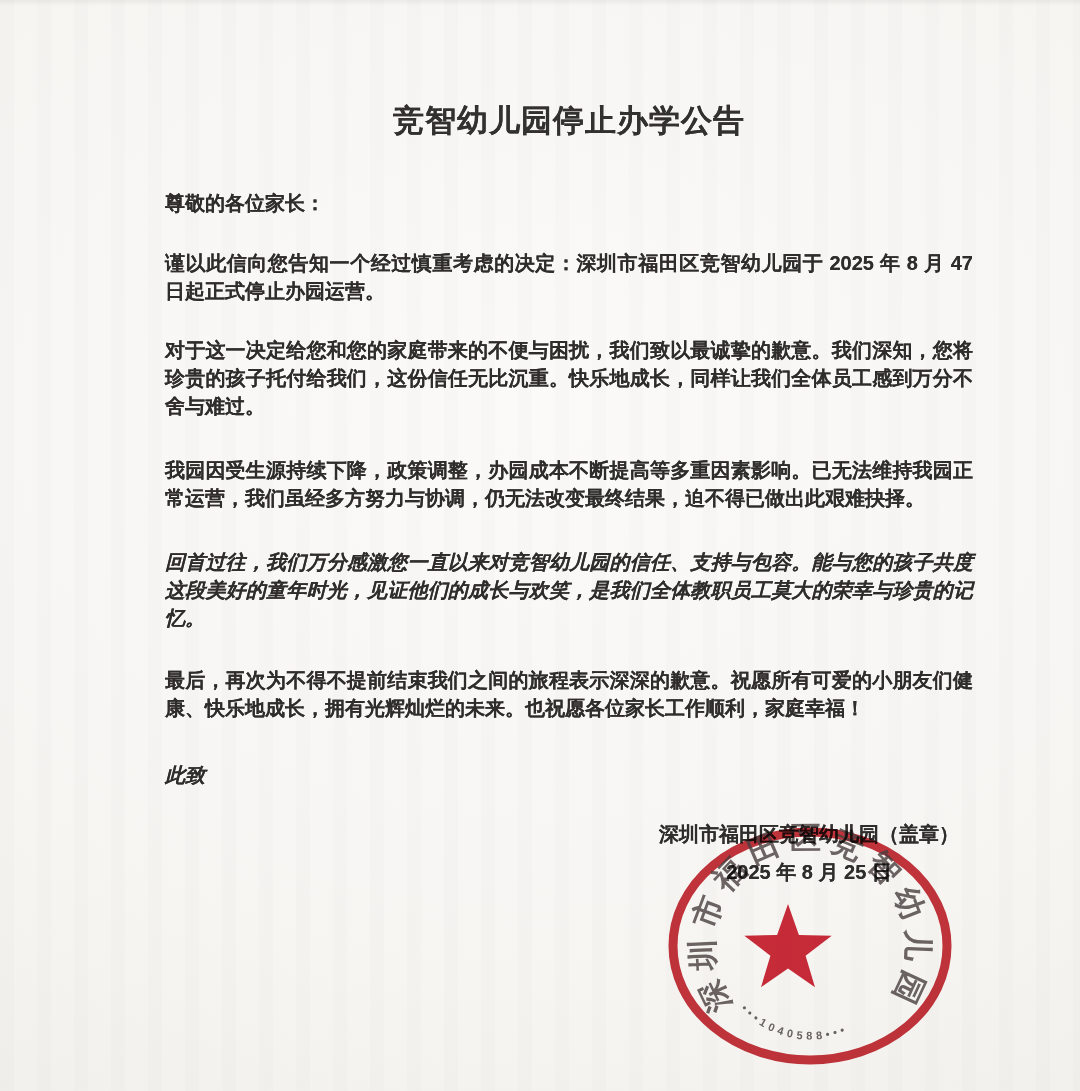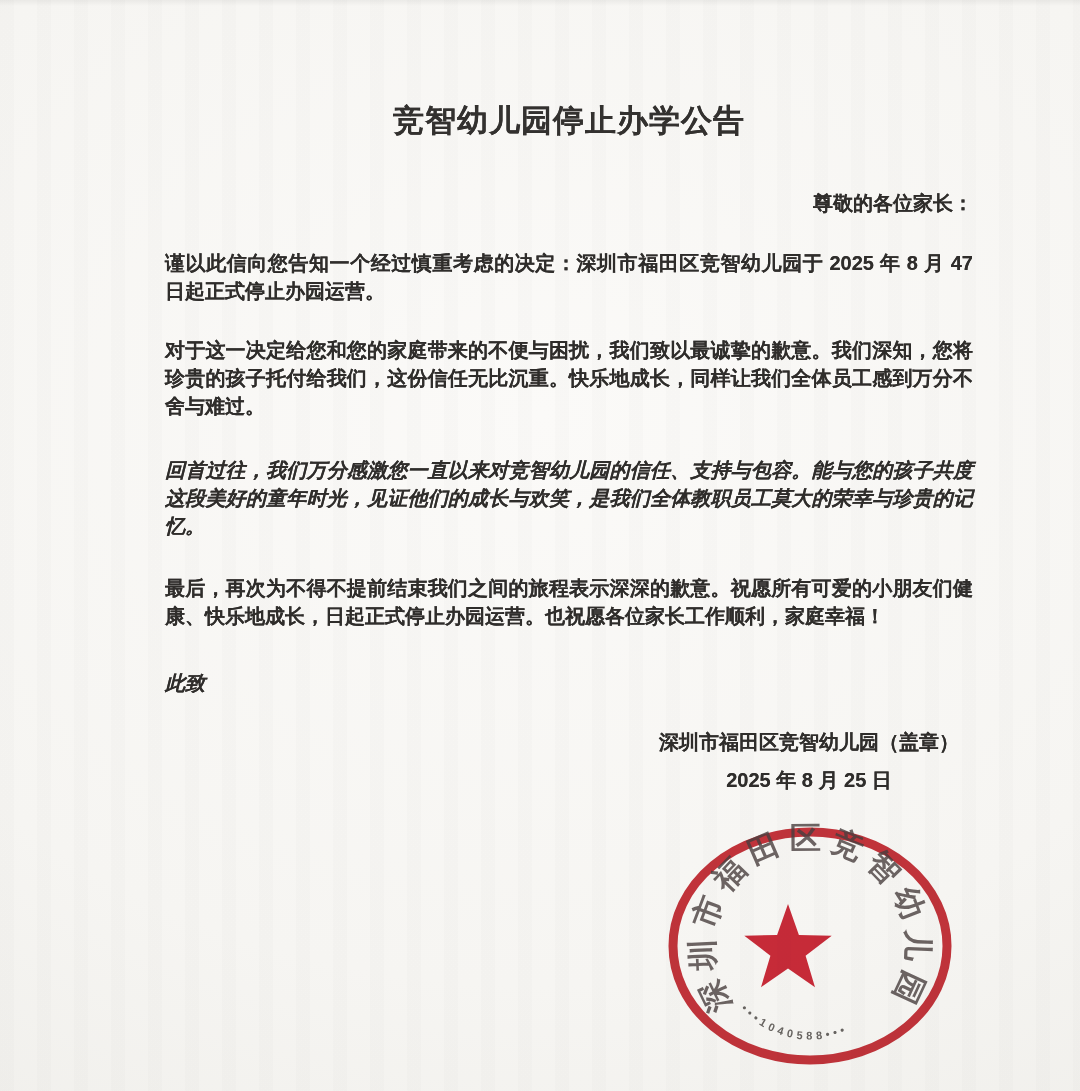--- a/index.html
+++ b/index.html
@@ -21,21 +21,21 @@
   .content{
     position:absolute;left:156px;top:100px;width:808px;
     color:#2f2d2b;font-weight:600;font-size:20px;line-height:28px;
     text-shadow:0 0 0.6px rgba(47,45,43,0.85);
     margin-left:9px;
   }
   .title{
     font-size:31px;line-height:42px;font-weight:700;letter-spacing:1px;
     text-align:center;margin:0;color:#33312f;
   }
-  .salutation{margin:47px 0 0 0;text-align:right;}
+  .salutation{margin:47px 0 0 0;}
   .greeting{margin:32px 0 0 0;}
   .para{text-align:justify;text-justify:inter-character;}
   .p1{margin:32px 0 0 0;}
   .p2{margin:31px 0 0 0;}
   .p3{margin:36px 0 0 0;}
   .p4{margin:36px 0 0 0;font-style:italic;}
   .p5{margin:34px 0 0 0;}
   .closing{margin:39px 0 0 0;}
   .closing p{margin:0;font-style:italic;}
   .signature{width:max-content;margin:31px 14px 0 auto;text-align:center;}
@@ -53,22 +53,23 @@
 <div class="page">
 
   <div class="content">
     <h1 class="title">竞智幼儿园停止办学公告</h1>
 
     <p class="salutation">尊敬的各位家长：</p>
 
 
     <p class="para p1">谨以此信向您告知一个经过慎重考虑的决定：深圳市福田区竞智幼儿园于 2025 年 8 月 47 日起正式停止办园运营。</p>
     <p class="para p2">对于这一决定给您和您的家庭带来的不便与困扰，我们致以最诚挚的歉意。我们深知，您将珍贵的孩子托付给我们，这份信任无比沉重。快乐地成长，同样让我们全体员工感到万分不舍与难过。</p>
+    <p class="para p3">我园因受生源持续下降，政策调整，办园成本不断提高等多重因素影响。已无法维持我园正常运营，我们虽经多方努力与协调，仍无法改变最终结果，迫不得已做出此艰难抉择。</p>
     <p class="para p4">回首过往，我们万分感激您一直以来对竞智幼儿园的信任、支持与包容。能与您的孩子共度这段美好的童年时光，见证他们的成长与欢笑，是我们全体教职员工莫大的荣幸与珍贵的记忆。</p>
-    <p class="para p5">最后，再次为不得不提前结束我们之间的旅程表示深深的歉意。祝愿所有可爱的小朋友们健康、快乐地成长，日起正式停止办园运营。也祝愿各位家长工作顺利，家庭幸福！</p>
+    <p class="para p5">最后，再次为不得不提前结束我们之间的旅程表示深深的歉意。祝愿所有可爱的小朋友们健康、快乐地成长，拥有光辉灿烂的未来。也祝愿各位家长工作顺利，家庭幸福！</p>
 
     <div class="closing">
       <p>此致</p>
     </div>
 
     <div class="signature">
       <p class="sig-name">深圳市福田区竞智幼儿园（盖章）</p>
       <p class="sig-date">2025 年 8 月 25 日</p>
     </div>
   </div>

